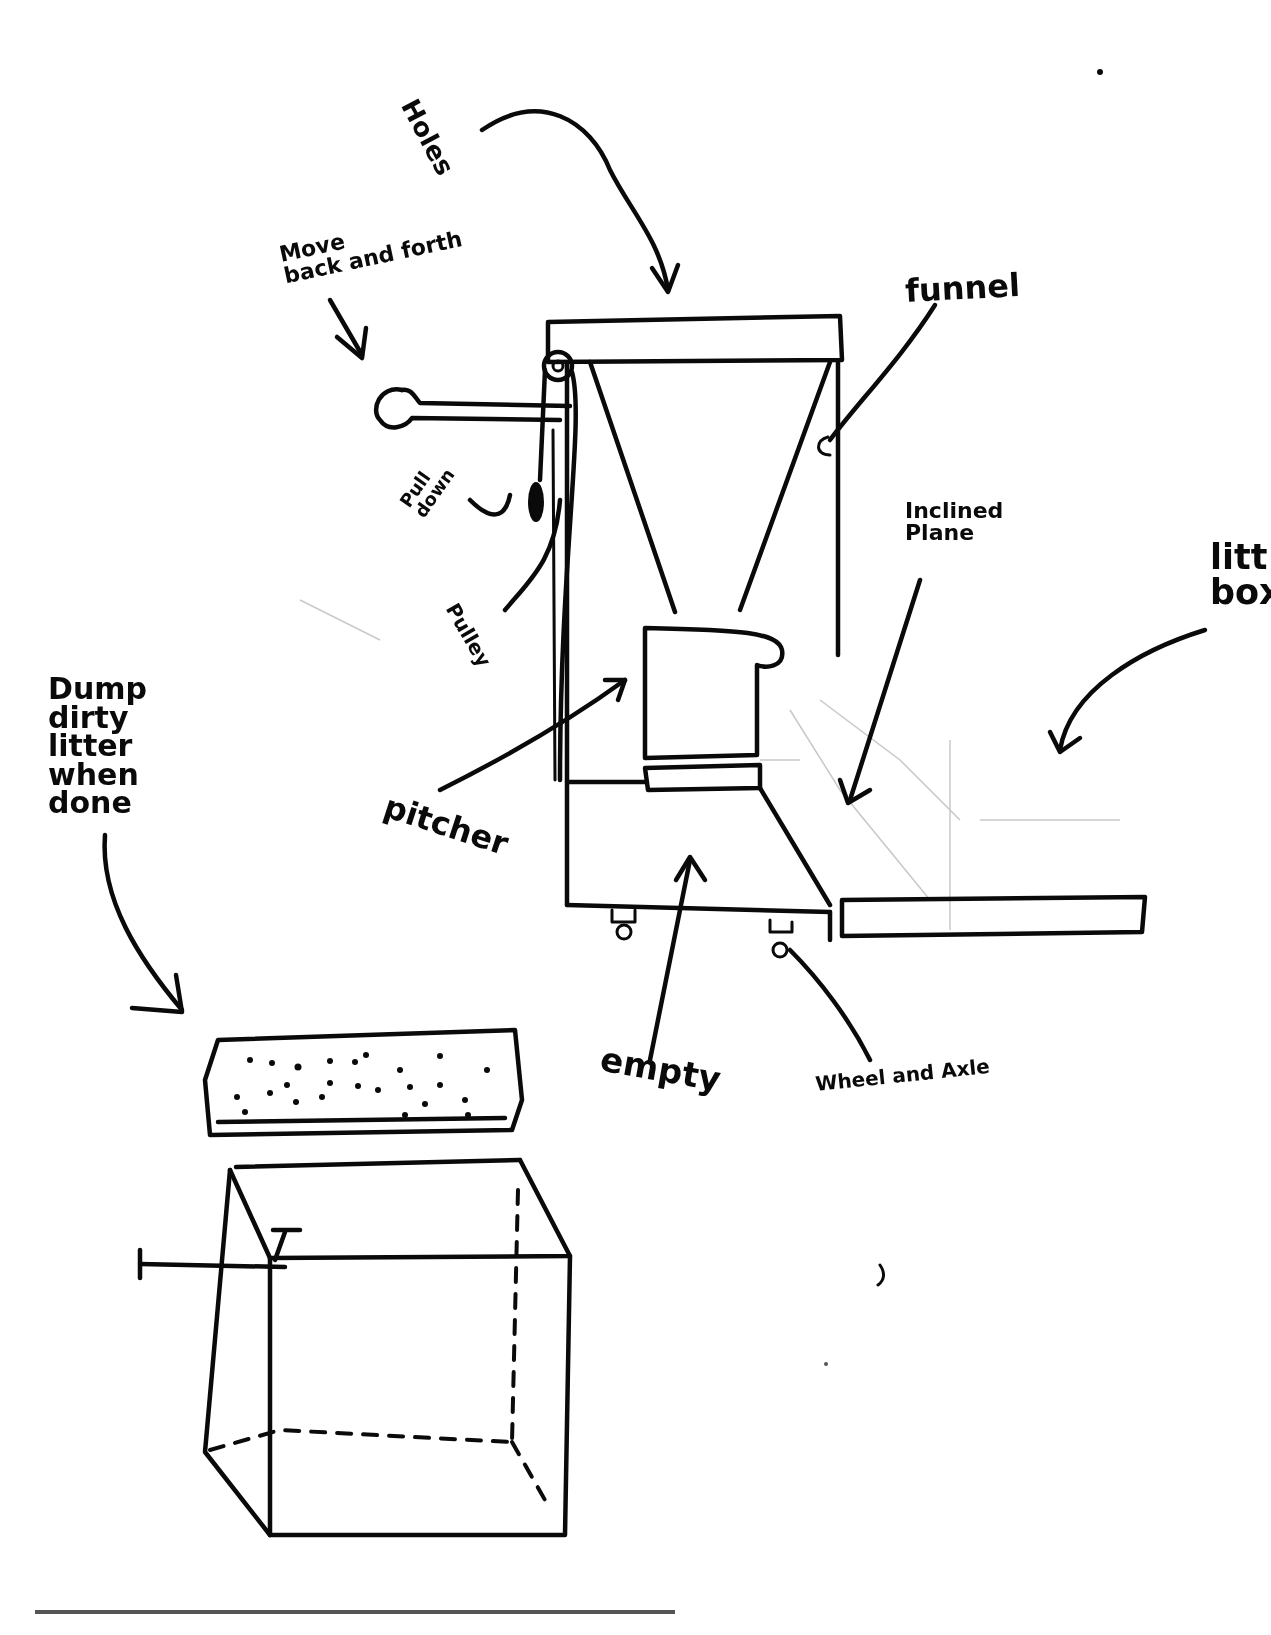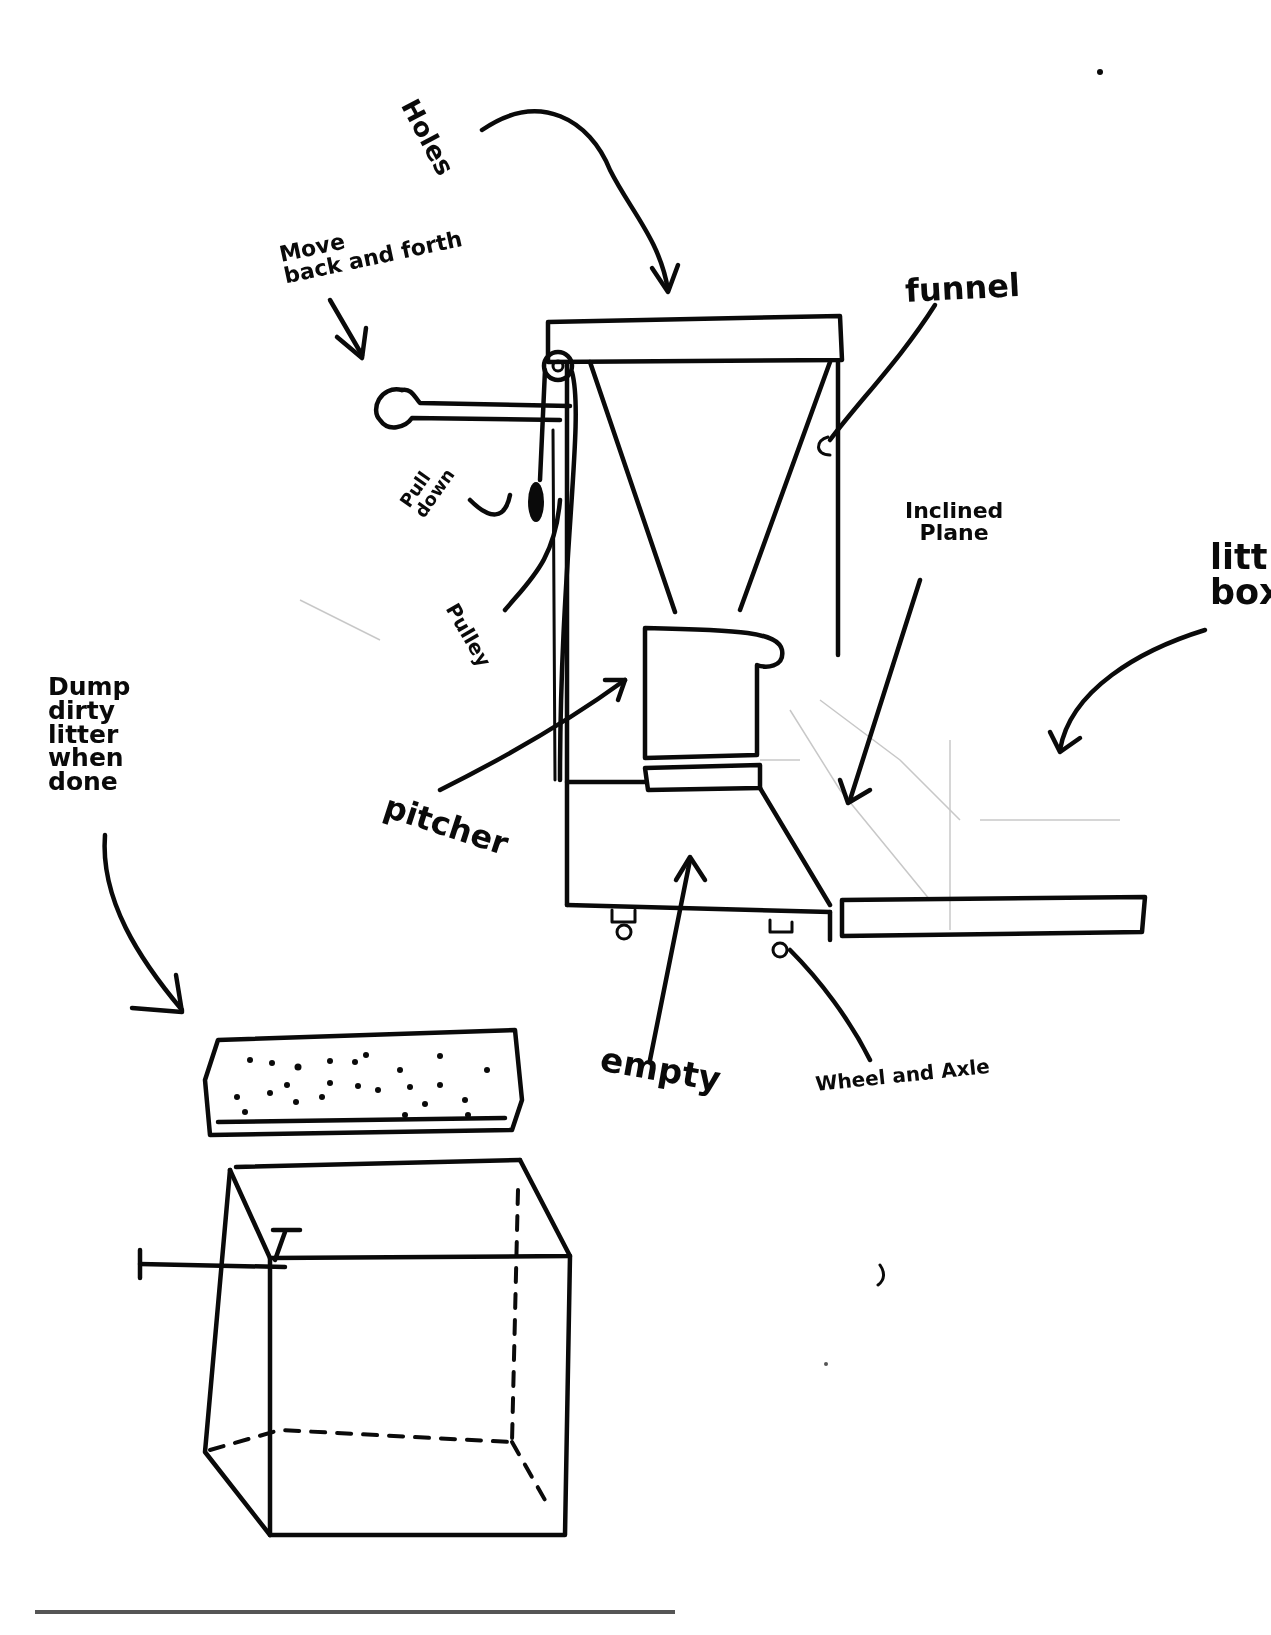--- a/index.html
+++ b/index.html
@@ -152,25 +152,25 @@
     <path class="ink-thin" d="M880 1265 C885 1272, 885 1280, 878 1285"></path>
   </svg>
 
   <div class="label" style="left:420px; top:95px; font-size:26px; transform: rotate(62deg); transform-origin: left top;">Holes</div>
   <div class="label" style="left:280px; top:225px; font-size:22px; transform: rotate(-12deg);">Move
 back and forth</div>
   <div class="label" style="left:400px; top:470px; font-size:18px; transform: rotate(-55deg);">Pull
 down</div>
   <div class="label" style="left:460px; top:600px; font-size:20px; transform: rotate(60deg); transform-origin: left top;">Pulley</div>
   <div class="label" style="left:905px; top:272px; font-size:32px; transform: rotate(-3deg);">funnel</div>
-  <div class="label" style="left:905px; top:500px; font-size:22px; text-align:center;">Inclined
+  <div class="label" style="left:905px; top:500px; font-size:22px; text-align:left;">Inclined
 Plane</div>
   <div class="label" style="left:1210px; top:540px; font-size:35px;">litt
 box</div>
-  <div class="label" style="left:48px; top:675px; font-size:25px; line-height:0.95;">Dump
+  <div class="label" style="left:48px; top:675px; font-size:30px; line-height:0.95;">Dump
 dirty
 litter
 when
 done</div>
   <div class="label" style="left:390px; top:790px; font-size:32px; transform: rotate(18deg); transform-origin: left top;">pitcher</div>
   <div class="label" style="left:600px; top:1052px; font-size:34px; transform: rotate(10deg);">empty</div>
   <div class="label" style="left:815px; top:1065px; font-size:20px; transform: rotate(-6deg);">Wheel and Axle</div>
 
   <div class="bottom-rule"></div>
 </div>

